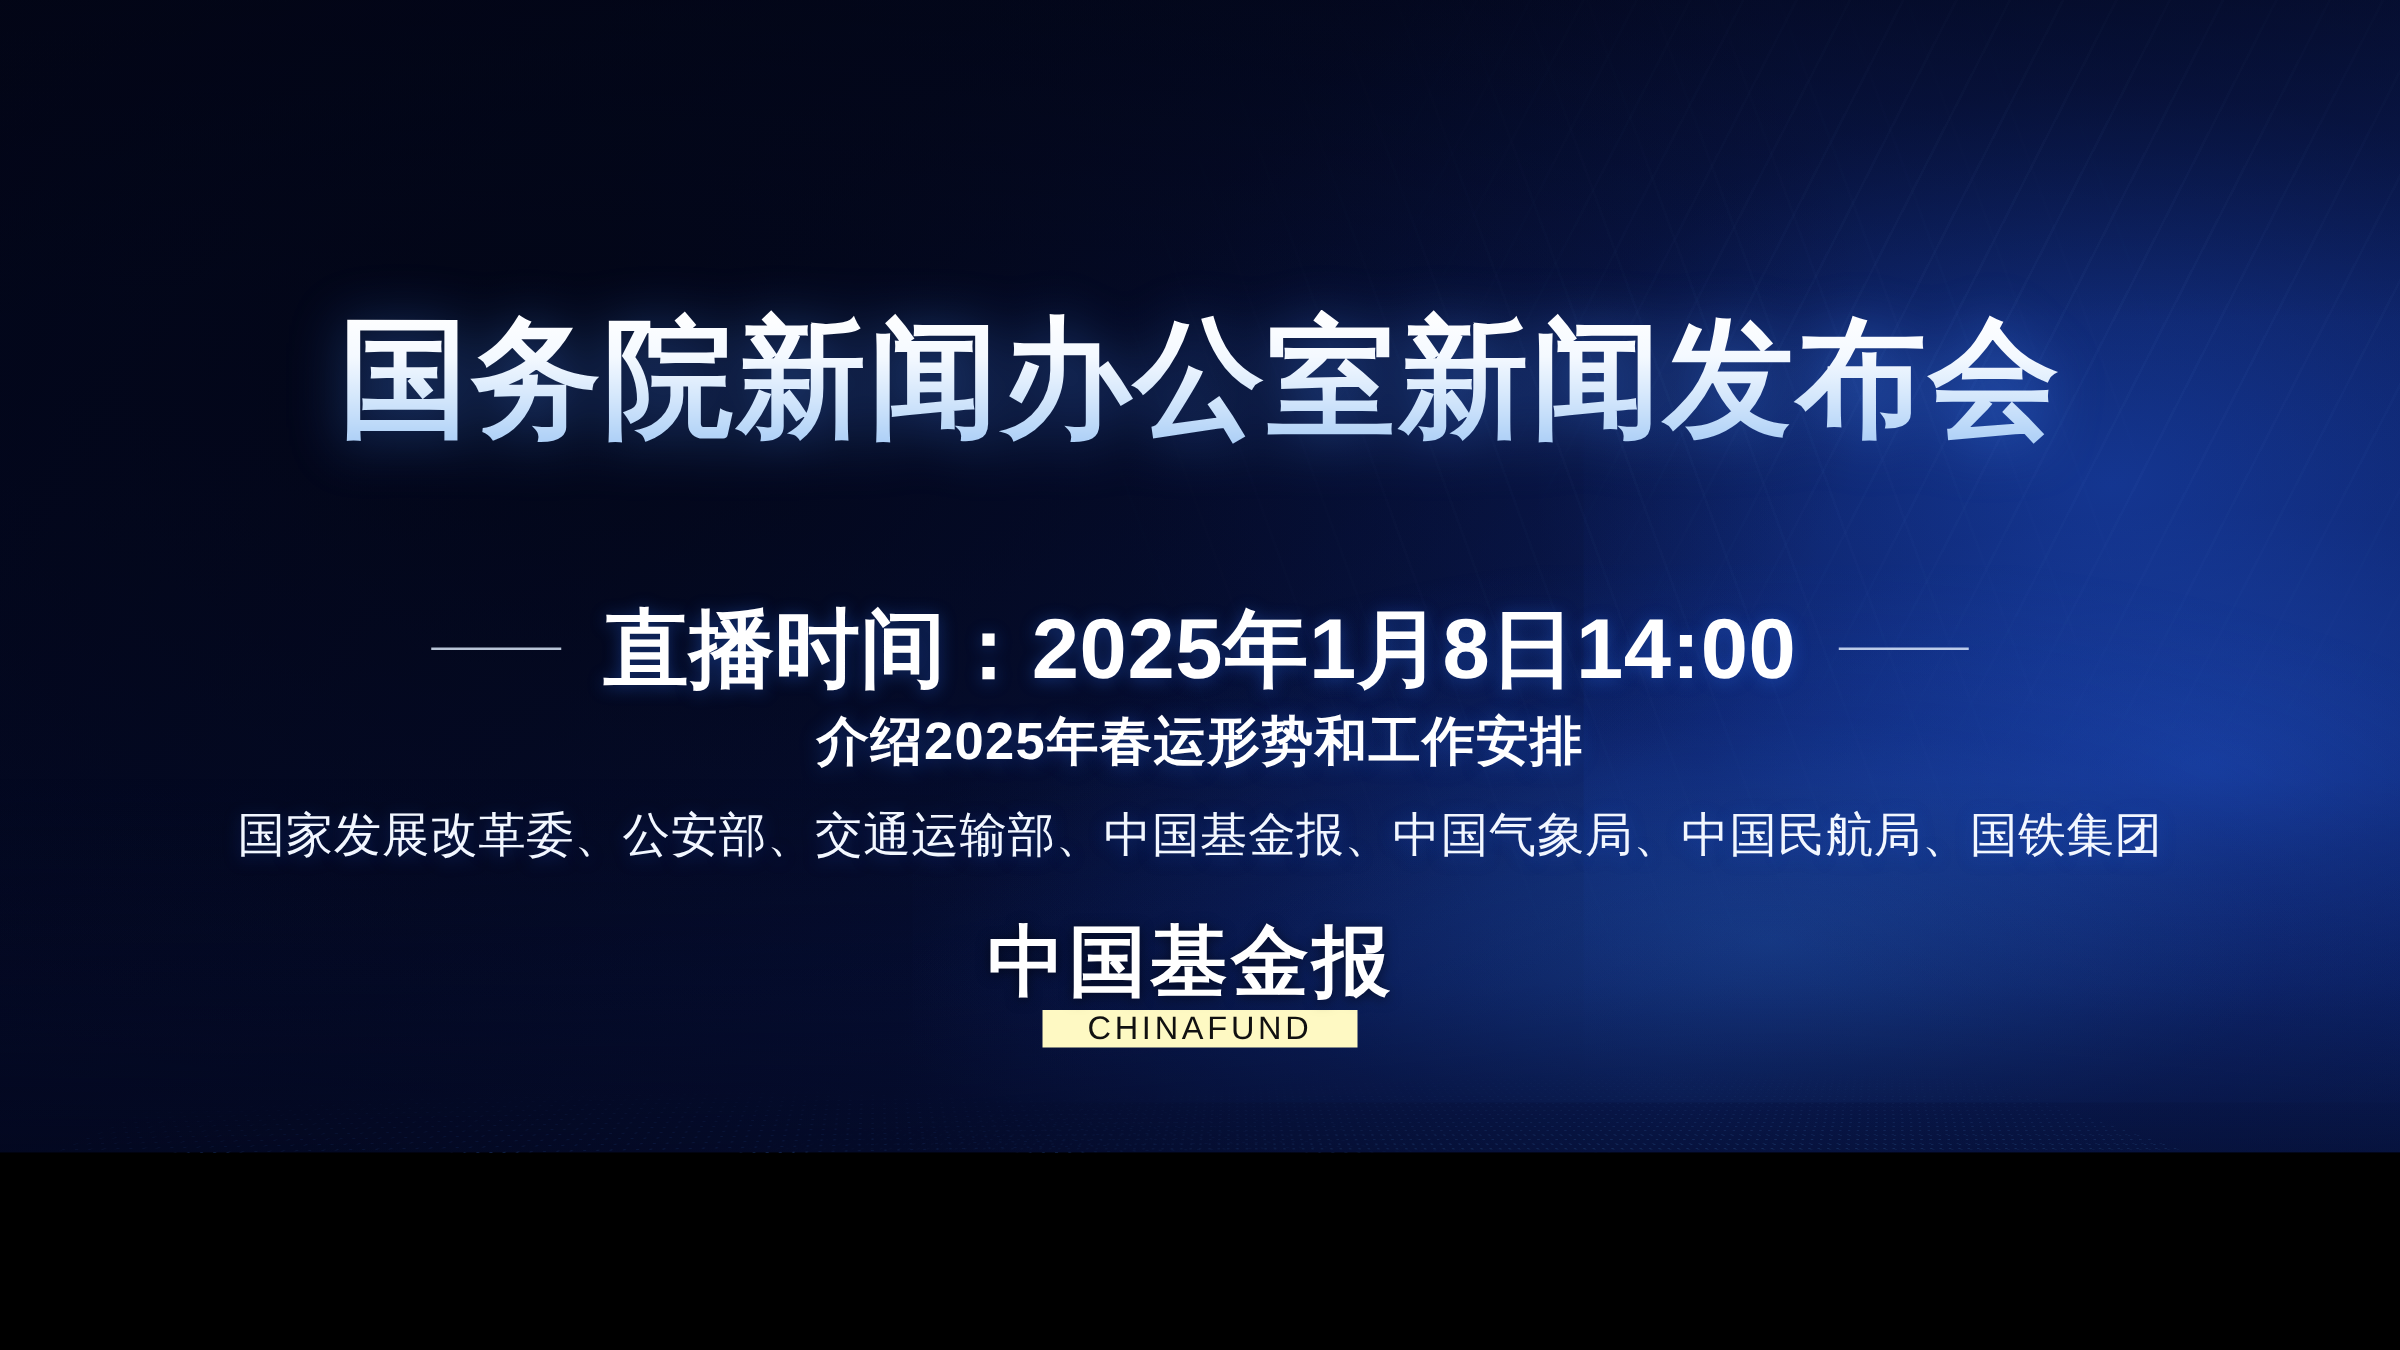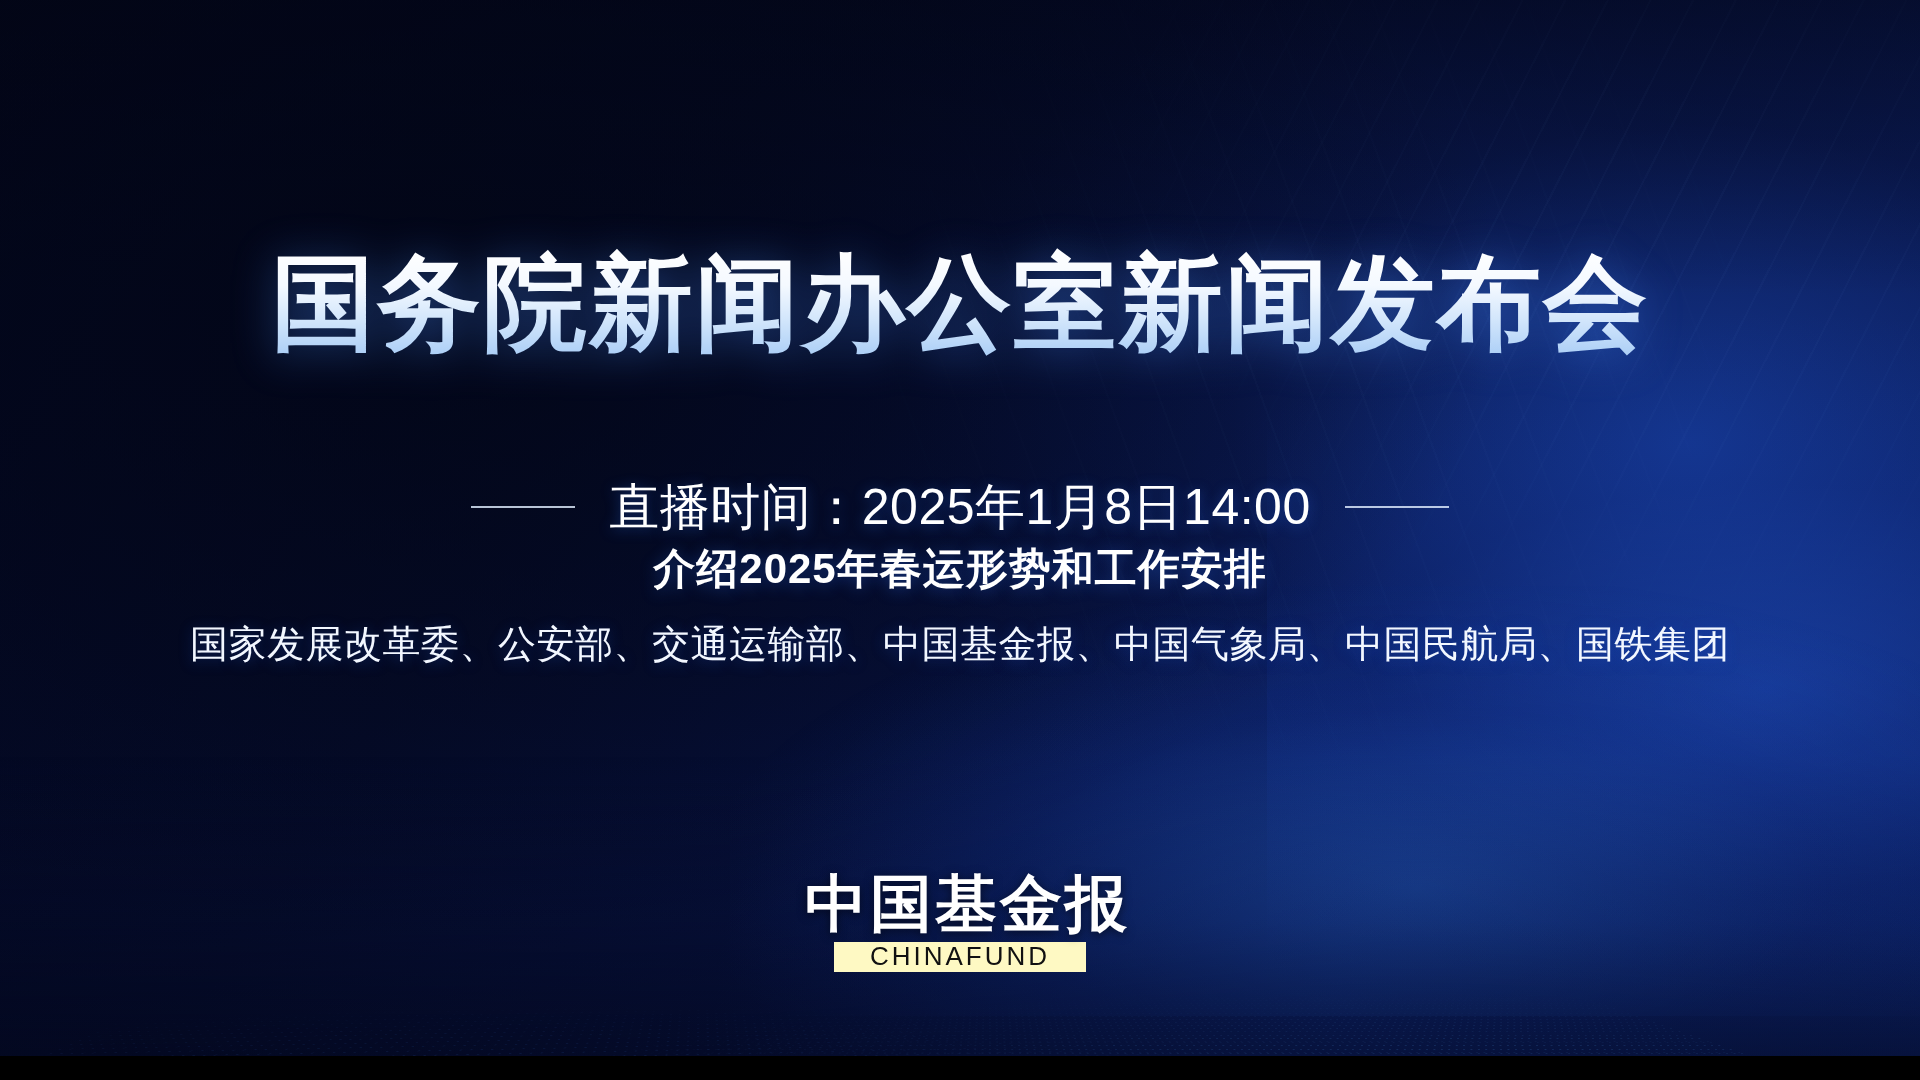--- a/index.html
+++ b/index.html
@@ -3,21 +3,21 @@
 <meta charset="utf-8">
 <style>
   html, body {
     margin: 0;
     padding: 0;
     background: #000;
   }
   #stage {
     position: relative;
     width: 1920px;
-    height: 1056px;
+    height: 922px;
     overflow: hidden;
     background: #040a28;
     font-family: "Liberation Sans", "DejaVu Sans", sans-serif;
   }
 
   
   .bg-base {
     position: absolute; inset: 0;
     background:
       radial-gradient(ellipse 1100px 760px at 88% 42%, rgba(22,58,150,0.85) 0%, rgba(12,30,92,0.45) 42%, rgba(5,11,45,0) 72%),
@@ -174,22 +174,22 @@
     gap: 34px;
     white-space: nowrap;
   }
   .rule {
     display: block;
     width: 104px;
     height: 2px;
     background: rgba(225,238,255,0.82);
   }
   .time-text {
-    font-size: 50px;
-    font-weight: 400;
+    font-size: 68px;
+    font-weight: 700;
     color: #ffffff;
     letter-spacing: 0.5px;
     text-shadow: 0 2px 14px rgba(40,100,220,0.45);
   }
 
   .subtitle {
     font-size: 42px;
     font-weight: 700;
     color: #ffffff;
     letter-spacing: 1px;
@@ -207,21 +207,21 @@
     text-shadow: 0 2px 14px rgba(30,80,200,0.4);
   }
 
   
   .logo {
     position: absolute;
     left: 50%;
     bottom: 84px;
     transform: translateX(-50%);
     width: 340px;
-    text-align: right;
+    text-align: left;
     z-index: 7;
   }
   .logo-cn {
     font-family: "Liberation Serif", "DejaVu Serif", serif;
     font-size: 62px;
     font-weight: 700;
     color: #ffffff;
     letter-spacing: 3px;
     line-height: 1;
     text-shadow: 0 2px 10px rgba(0,0,0,0.55);

